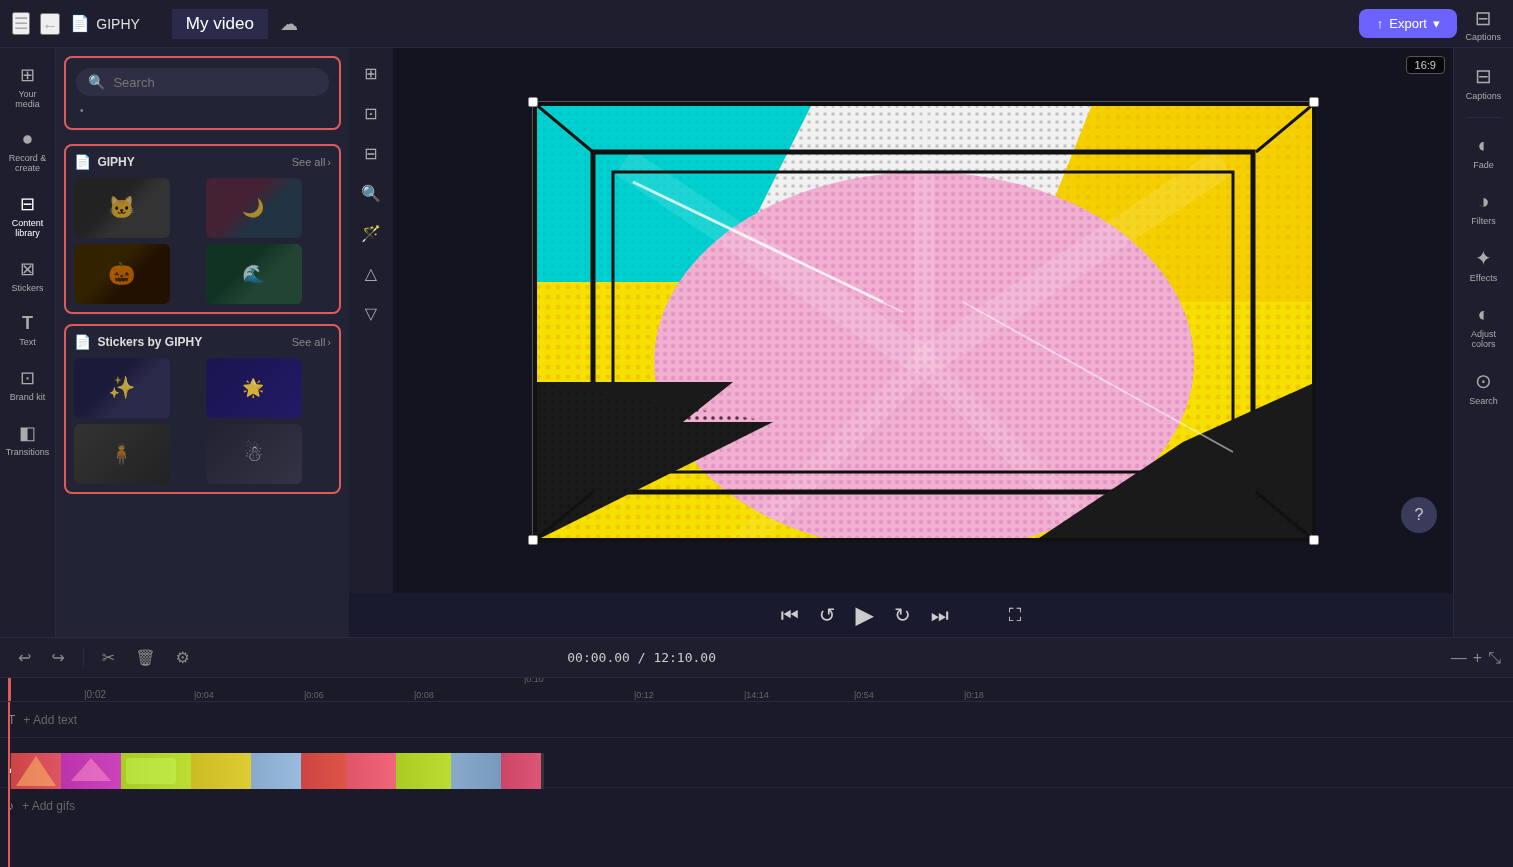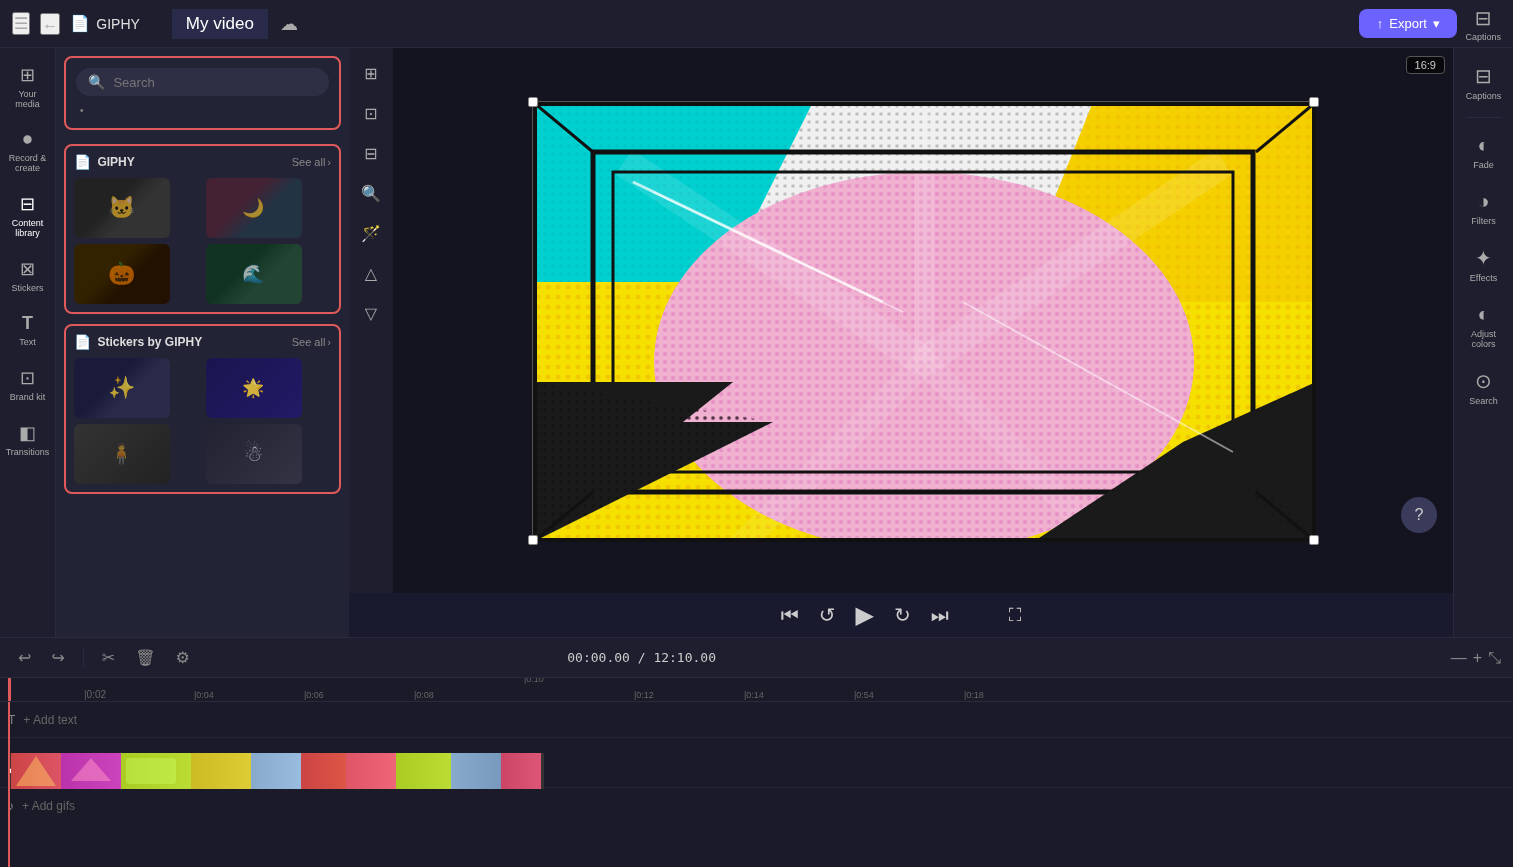--- a/index.html
+++ b/index.html
@@ -764,21 +764,21 @@
 
     <div style="position:absolute;left:8px;top:0;width:3px;height:100%;background:#e05a5a;z-index:5;"></div>
 
     <div style="margin-left:16px;flex:1;position:relative;height:24px;">
       <span style="position:absolute;left:60px;bottom:2px;font-size:10px;color:#666;">|0:02</span>
       <span style="position:absolute;left:170px;bottom:2px;font-size:9px;color:#666;">|0:04</span>
       <span style="position:absolute;left:280px;bottom:2px;font-size:9px;color:#666;">|0:06</span>
       <span style="position:absolute;left:390px;bottom:2px;font-size:9px;color:#666;">|0:08</span>
       <span style="position:absolute;left:500px;bottom:18px;font-size:9px;color:#666;">|0:10</span>
       <span style="position:absolute;left:610px;bottom:2px;font-size:9px;color:#666;">|0:12</span>
-      <span style="position:absolute;left:720px;bottom:2px;font-size:9px;color:#666;">|0:14</span>
+      <span style="position:absolute;left:720px;bottom:2px;font-size:9px;color:#666;">|14:14</span>
       <span style="position:absolute;left:830px;bottom:2px;font-size:9px;color:#666;">|0:54</span>
       <span style="position:absolute;left:940px;bottom:2px;font-size:9px;color:#666;">|0:18</span>
     </div>
   </div>
 
   <div class="timeline-tracks" style="position:relative;">
 
     <div style="position:absolute;left:8px;top:0;bottom:0;width:2px;background:#e05a5a;z-index:10;pointer-events:none;"></div>
 
     <div class="track-text-row">

